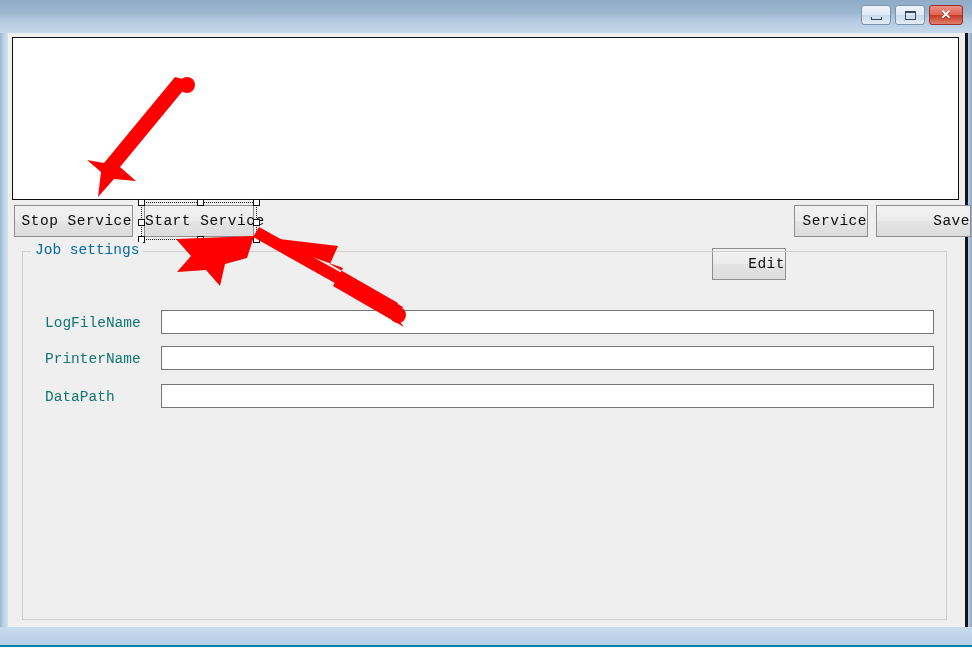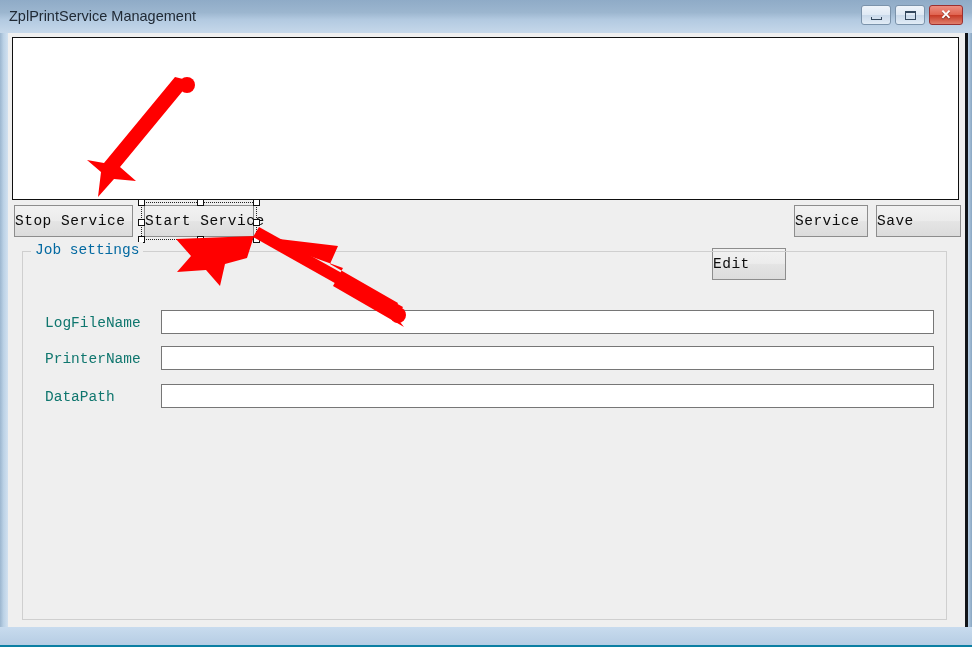--- a/index.html
+++ b/index.html
@@ -151,30 +151,30 @@
 
   
   .btn {
     position: absolute;
     background: linear-gradient(to bottom, #f2f2f2 0%, #ececec 48%, #e4e4e4 52%, #dcdcdc 100%);
     border: 1px solid #8d8d8d;
     box-sizing: border-box;
     font-family: "Liberation Mono", monospace;
     font-size: 14.5px;
     color: #0c0c0c;
-    text-align: left;
+    text-align: right;
     line-height: 30px;
     white-space: nowrap;
     letter-spacing: .5px;
   }
   .btn-stop   { left: 6px;   top: 172px; width: 119px; height: 32px; }
   .btn-start  { left: 136px; top: 172px; width: 110px; height: 32px; }
   .btn-edit   { left: 704px; top: 172px; width: 74px;  height: 32px; margin-top: 43px; }
   .btn-delete { left: 786px; top: 172px; width: 74px;  height: 32px; }
-  .btn-save   { left: 868px; top: 172px; width: 85px;  height: 32px; }
+  .btn-save   { left: 868px; top: 172px; width: 95px;  height: 32px; }
 
   
   .selection {
     position: absolute;
     left: 133px;
     top: 169px;
     width: 116px;
     height: 38px;
     border: 1px dotted #222222;
     box-sizing: border-box;
@@ -258,21 +258,20 @@
     height: 651px;
     pointer-events: none;
   }
 </style>
 </head>
 <body>
 
 <div class="window">
 
   <div class="titlebar">
-    <div class="title-text">ZplPrintService Management</div>
     <div class="winbtns">
       <div class="winbtn">
         <span class="glyph-min"></span>
       </div>
       <div class="winbtn">
         <span class="glyph-max"></span>
       </div>
       <div class="winbtn close">
         <span class="glyph-close">✕</span>
       </div>

